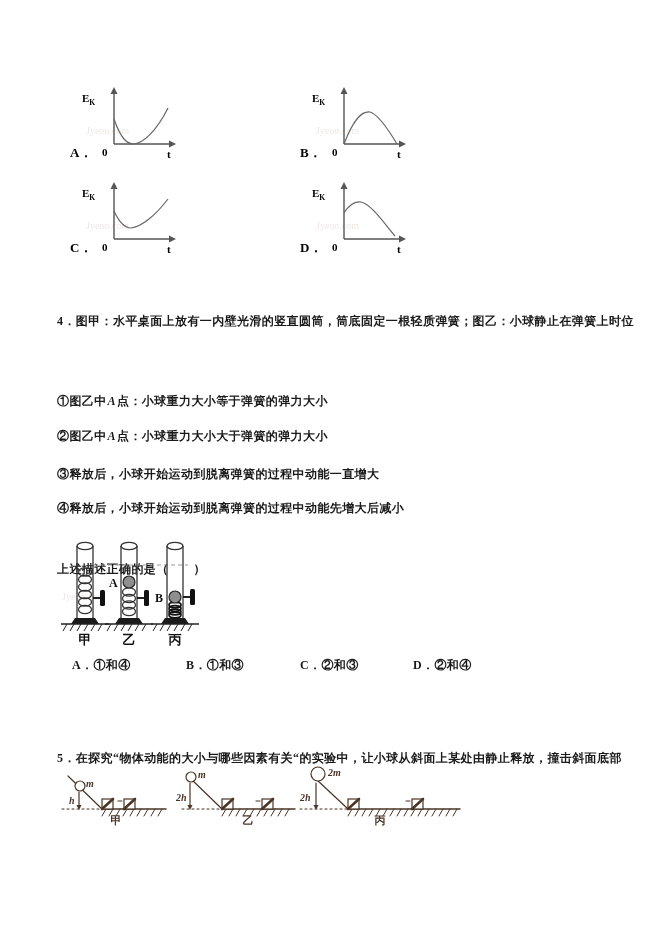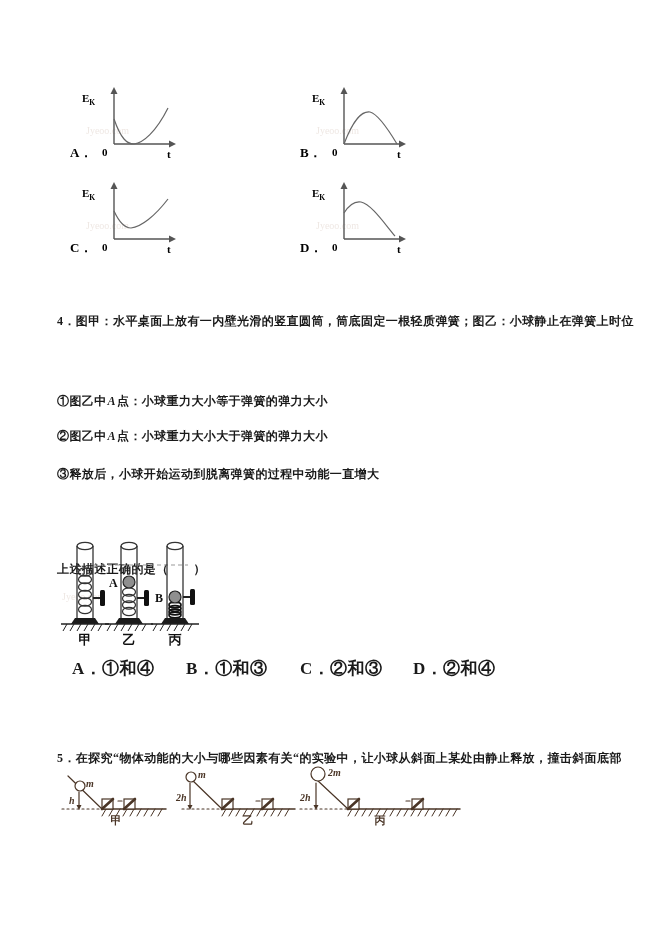--- a/index.html
+++ b/index.html
@@ -2,21 +2,21 @@
 <html><head>
 <meta charset="utf-8">
 <style>
   html,body{margin:0;padding:0;background:#fff;}
   .page{position:relative;width:661px;height:935px;background:#ffffff;overflow:hidden;
         font-family:"Liberation Serif","DejaVu Serif",serif;color:#1a1a1a;}
   .txt{position:absolute;font-size:12px;font-weight:bold;letter-spacing:.4px;white-space:nowrap;margin-top:36px;}
   .vl{font-style:italic;font-family:"Liberation Serif",serif;padding:0 1px;}
   .graph{position:absolute;}
   .optrow{position:absolute;top:657px;left:0;width:661px;height:20px;}
-  .opt{position:absolute;font-size:17px;font-weight:bold;letter-spacing:.4px;white-space:nowrap;}
+  .opt{position:absolute;font-size:12px;font-weight:bold;letter-spacing:.4px;white-space:nowrap;}
   .fig{position:absolute;}
   svg text{font-family:"Liberation Serif","DejaVu Serif",serif;}
 </style>
 </head>
 <body>
 
 <div class="page">
 
   <svg class="graph" style="left:68px;top:84px" width="115" height="78" viewBox="0 0 115 78">
     <text x="18" y="50" font-size="10" fill="#efe8e4">Jyeoo.com</text>
@@ -76,20 +76,21 @@
     <text x="99" y="74" font-size="11" font-weight="bold">t</text>
     <path d="M46,34 C51,26 57,22 63,23 C73,25 86,44 97,57" fill="none" stroke="#666" stroke-width="1.2"></path>
     <text x="2" y="73" font-size="13" font-weight="bold">D．</text>
   </svg>
 
   <div class="txt" style="left:57px;top:277px">4．图甲：水平桌面上放有一内壁光滑的竖直圆筒，筒底固定一根轻质弹簧；图乙：小球静止在弹簧上时位</div>
 
   <div class="txt" style="left:57px;top:357px"><span>①图乙中</span><span class="vl">A</span><span>点：小球重力大小等于弹簧的弹力大小</span></div>
   <div class="txt" style="left:57px;top:392px"><span>②图乙中</span><span class="vl">A</span><span>点：小球重力大小大于弹簧的弹力大小</span></div>
   <div class="txt" style="left:57px;top:430px"><span>③释放后，小球开始运动到脱离弹簧的过程中动能一直增大</span></div>
+  <div class="txt" style="left:57px;top:464px"><span>④释放后，小球开始运动到脱离弹簧的过程中动能先增大后减小</span></div>
 
   <div class="txt" style="left:57px;top:525px">上述描述正确的是（　　）</div>
 
   <svg class="fig" style="left:58px;top:536px" width="180" height="112" viewBox="0 0 180 112">
     <text x="4" y="64" font-size="10" fill="#efe8e4">Jyeoo.com</text>
     <line x1="36" y1="29" x2="130" y2="29" stroke="#9a9a9a" stroke-width="1.2" stroke-dasharray="4,3"></line>
 
     <g stroke="#333" fill="none" stroke-width="1.3">
       <line x1="19" y1="10" x2="19" y2="82"></line>
         <line x1="35" y1="10" x2="35" y2="82"></line>

